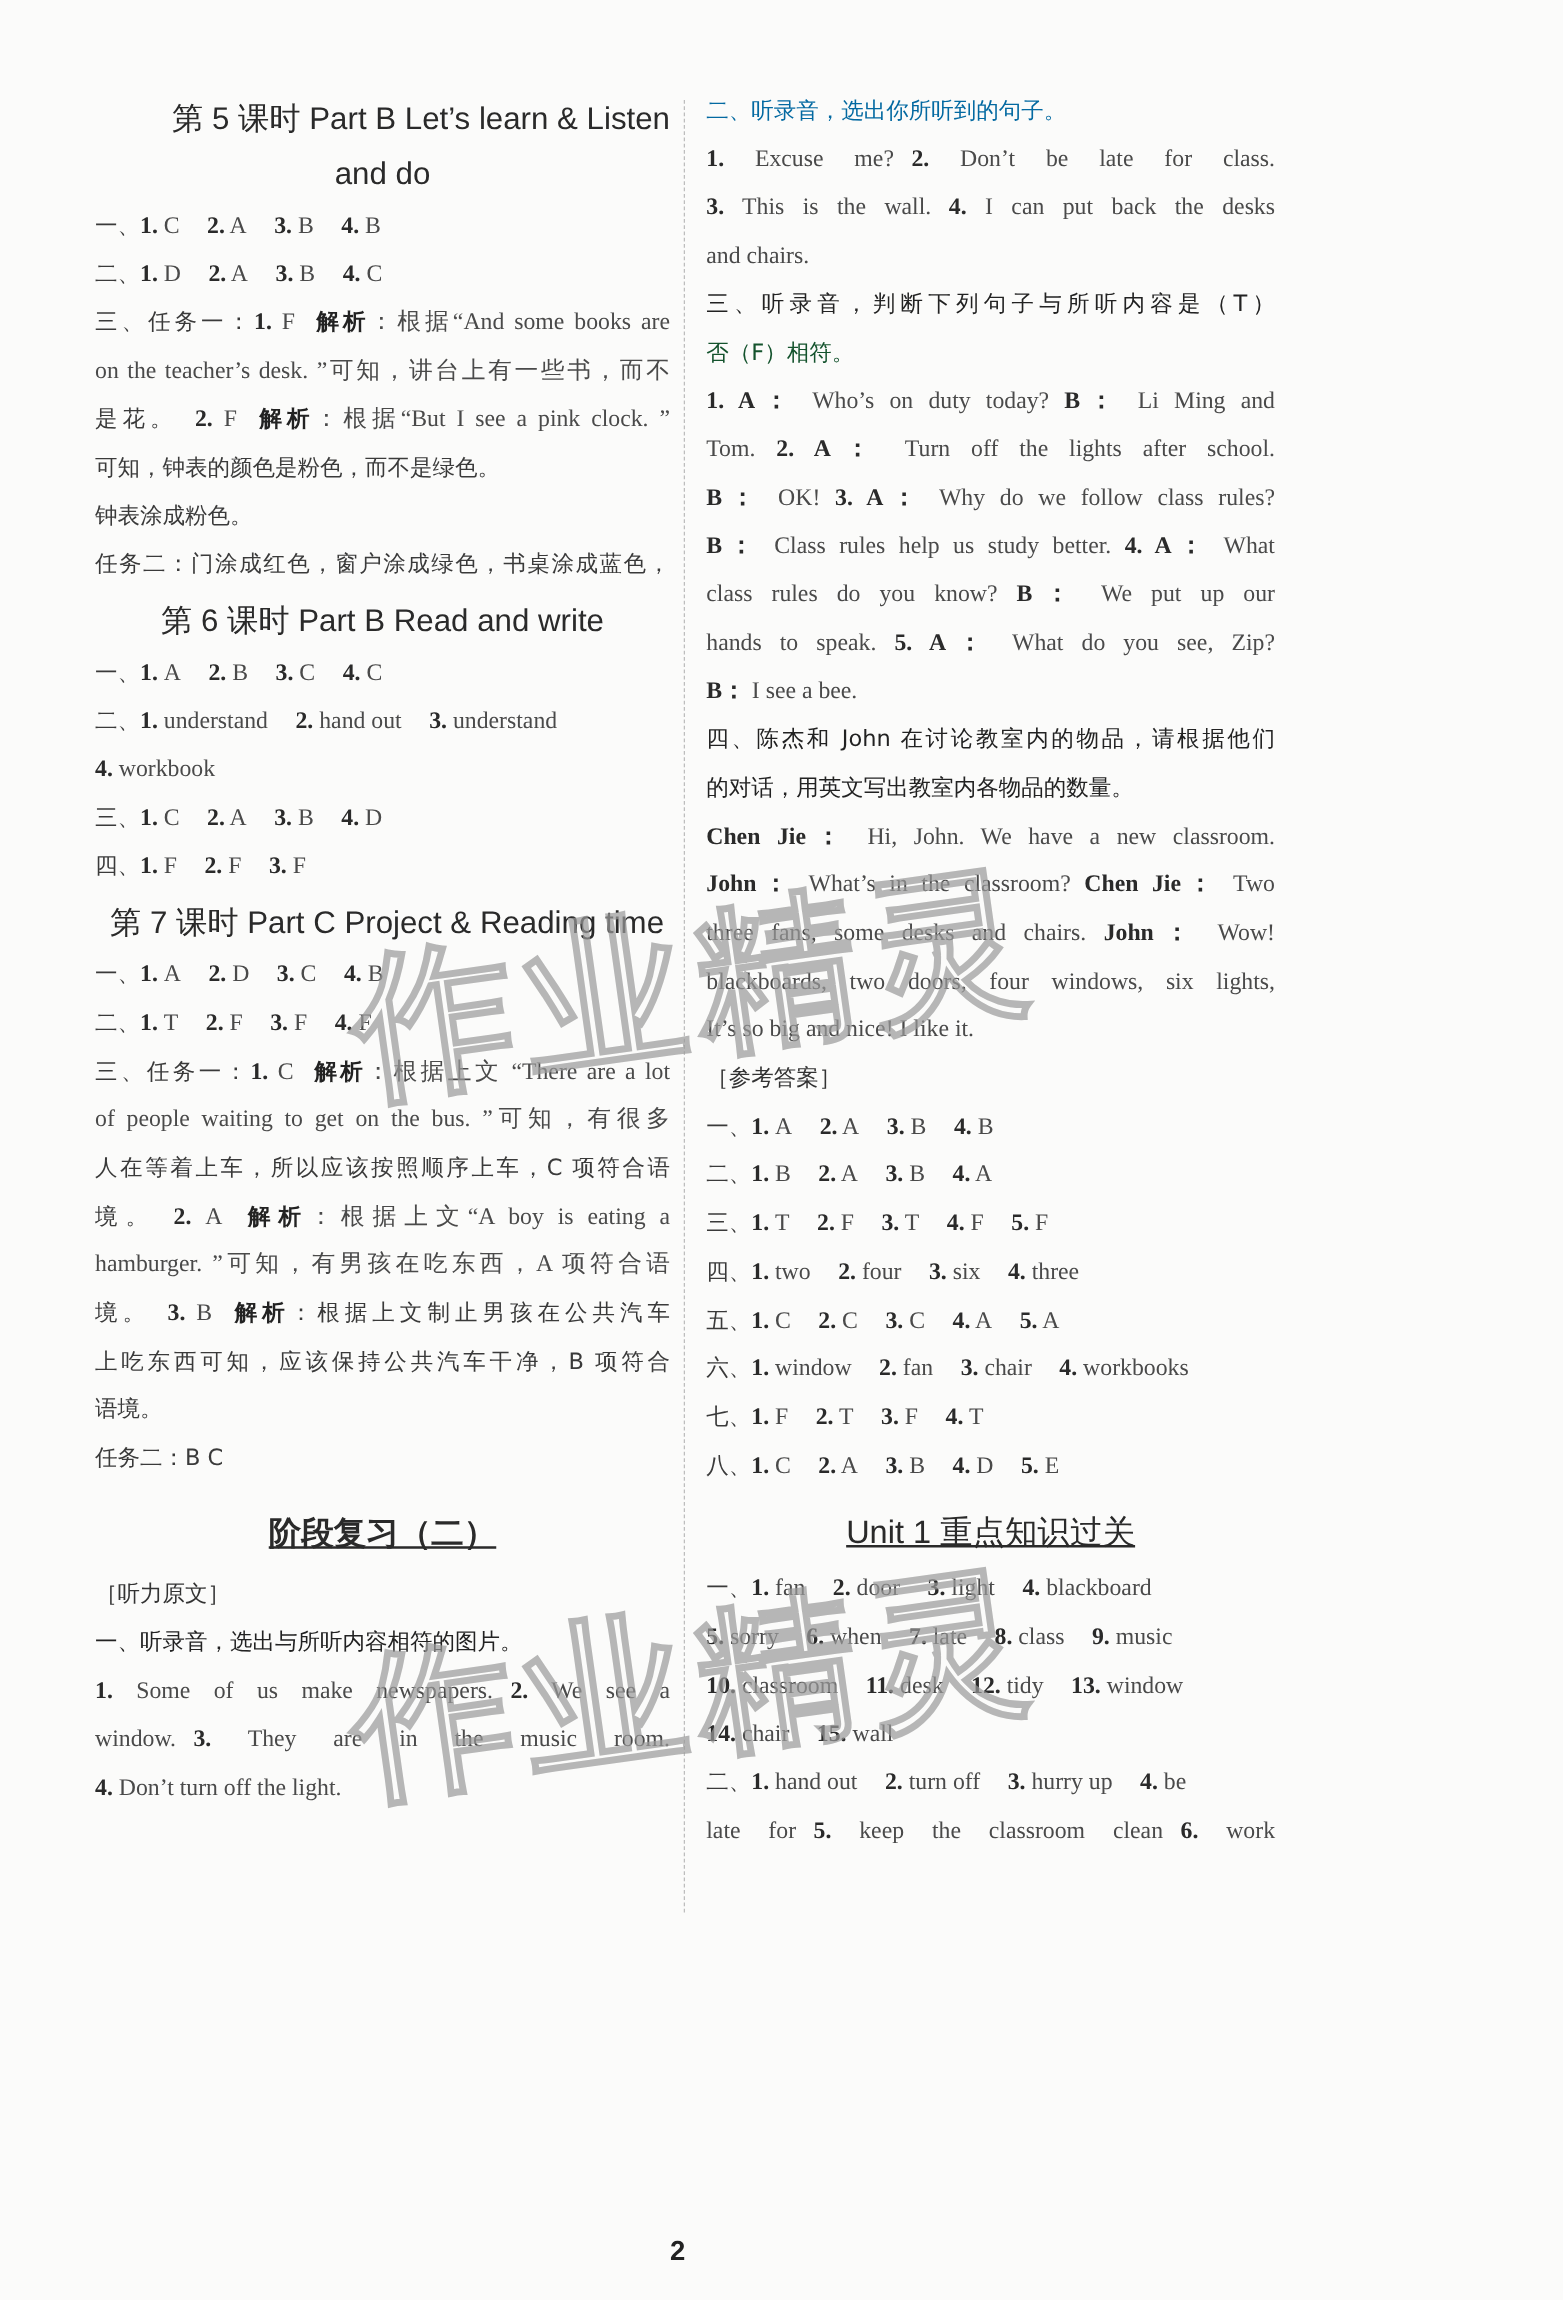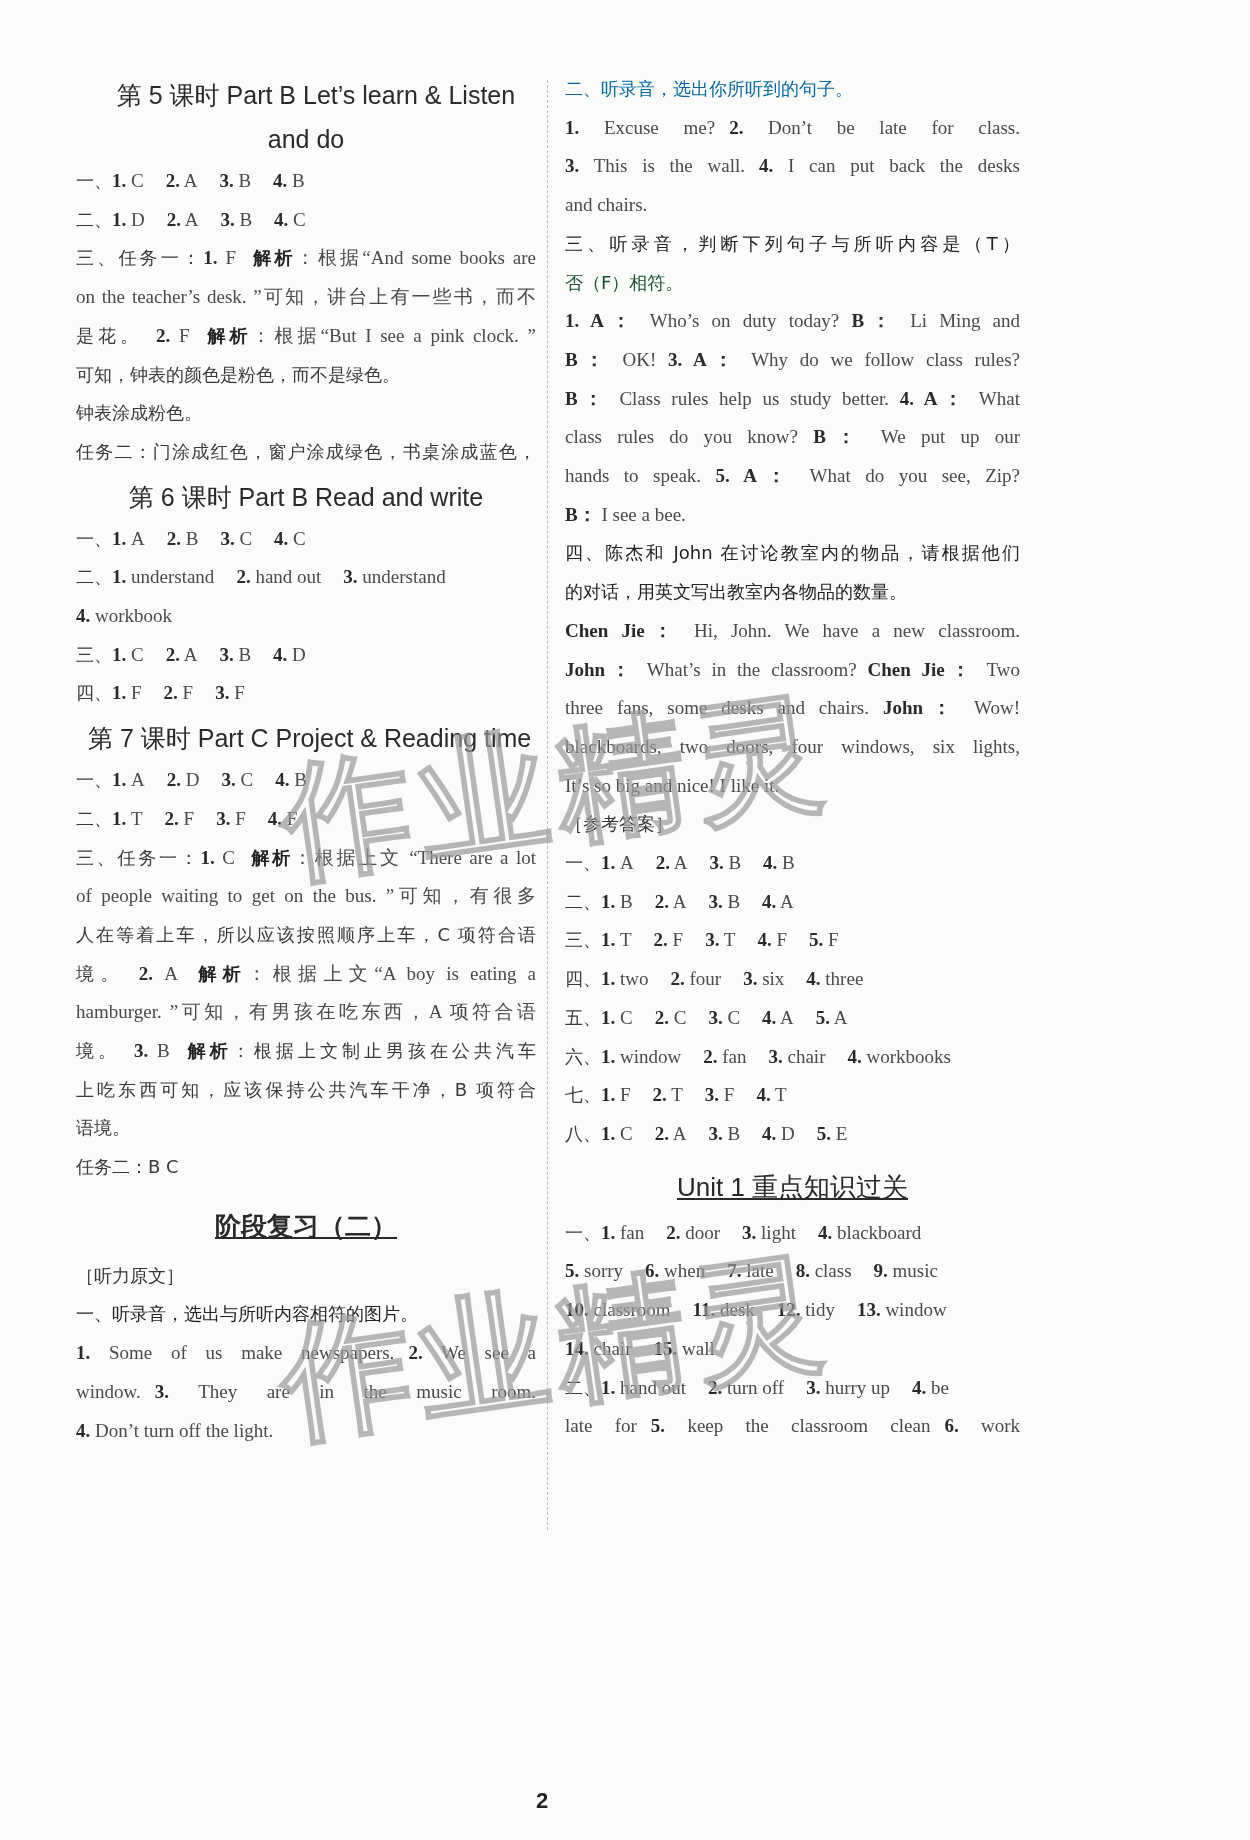--- a/index.html
+++ b/index.html
@@ -22,21 +22,21 @@
   .watermark { position:absolute; font-family:"DejaVu Sans",sans-serif; font-weight:bold; font-size:130px; color:transparent;
                -webkit-text-stroke:1.5px #9a9a9a; letter-spacing:8px; transform:rotate(-8deg); opacity:0.7; pointer-events:none; }
 </style>
 </head>
 <body>
 
 <div class="divider"></div>
 
 <div class="col left">
 
-  <div class="h" style="text-align:center;padding-left:20px;">第 5 课时    Part B    Let’s learn  &amp;  Listen</div>
+  <div class="h" style="text-align:right;padding-left:20px;">第 5 课时    Part B    Let’s learn  &amp;  Listen</div>
   <div class="h" style="margin-top:0;">and do</div>
 
   <div class="ln l"><span class="zh">一、</span><span class="b">1.</span> <span>C</span><span class="sp" style="width: 22px;"></span><span class="b">2.</span> <span>A</span><span class="sp" style="width: 22px;"></span><span class="b">3.</span> <span>B</span><span class="sp" style="width: 22px;"></span><span class="b">4.</span> <span>B</span></div>
   <div class="ln l"><span class="zh">二、</span><span class="b">1.</span> <span>D</span><span class="sp" style="width: 22px;"></span><span class="b">2.</span> <span>A</span><span class="sp" style="width: 22px;"></span><span class="b">3.</span> <span>B</span><span class="sp" style="width: 22px;"></span><span class="b">4.</span> <span>C</span></div>
 
   <div class="ln">
     <span class="zh">三、任务一：</span><span class="b">1.</span> <span>F</span><span class="sp"></span><span class="zhb">解析</span><span>：根据“And some books are</span>
   </div>
   <div class="ln">on the teacher’s desk. ”可知，讲台上有一些书，而不</div>
   <div class="ln">
@@ -93,20 +93,21 @@
   </div>
   <div class="ln">
     <span class="b">3.</span> <span>This is the wall.</span><span class="sp"></span><span class="b">4.</span> <span>I can put back the desks</span>
   </div>
   <div class="ln l">and chairs.</div>
 
   <div class="ln zhb" style="font-weight:normal;color:#222;">三、听录音，判断下列句子与所听内容是（T）</div>
   <div class="ln l zhb" style="font-weight:normal;color:#14532d;">否（F）相符。</div>
   <div>
       <div class="ln"><span class="b">1. A：</span> <span>Who’s on duty today?</span> <span class="b">B：</span> <span>Li Ming and</span></div>
+      <div class="ln"><span>Tom.</span> <span class="b">2. A：</span> <span>Turn off the lights after school.</span></div>
       <div class="ln"><span class="b">B：</span> <span>OK!</span> <span class="b">3. A：</span> <span>Why do we follow class rules?</span></div>
       <div class="ln"><span class="b">B：</span> <span>Class rules help us study better.</span> <span class="b">4. A：</span> <span>What</span></div>
       <div class="ln"><span>class rules do you know?</span> <span class="b">B：</span> <span>We put up our</span></div>
       <div class="ln"><span>hands to speak.</span> <span class="b">5. A：</span> <span>What do you see, Zip?</span></div>
       <div class="ln l"><span class="b">B：</span> <span>I see a bee.</span></div>
     </div>
 
   <div class="ln zhb" style="font-weight:normal;color:#222;">四、陈杰和 John 在讨论教室内的物品，请根据他们</div>
   <div class="ln l zhb" style="font-weight:normal;color:#222;">的对话，用英文写出教室内各物品的数量。</div>
   <div>

